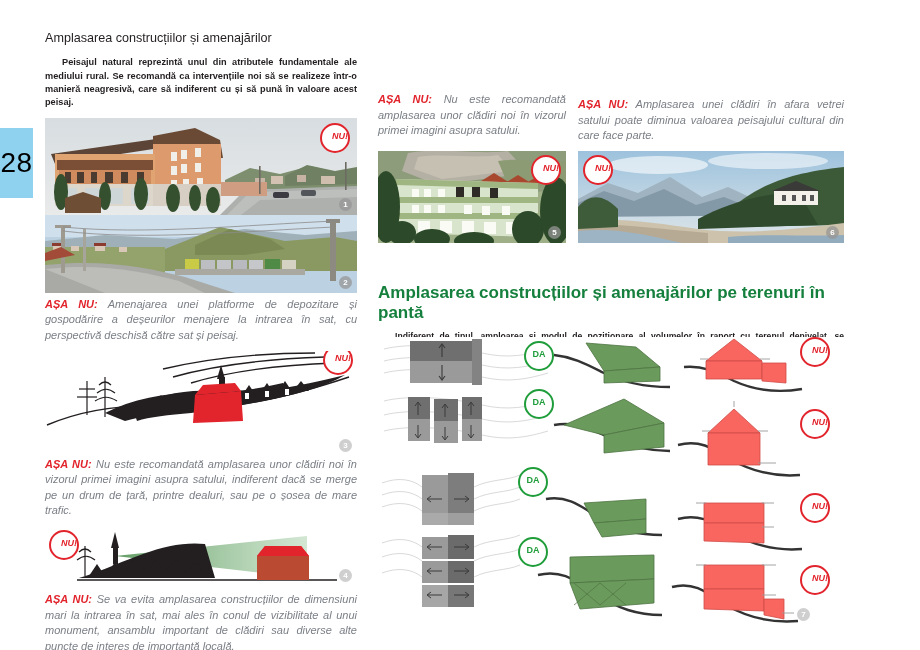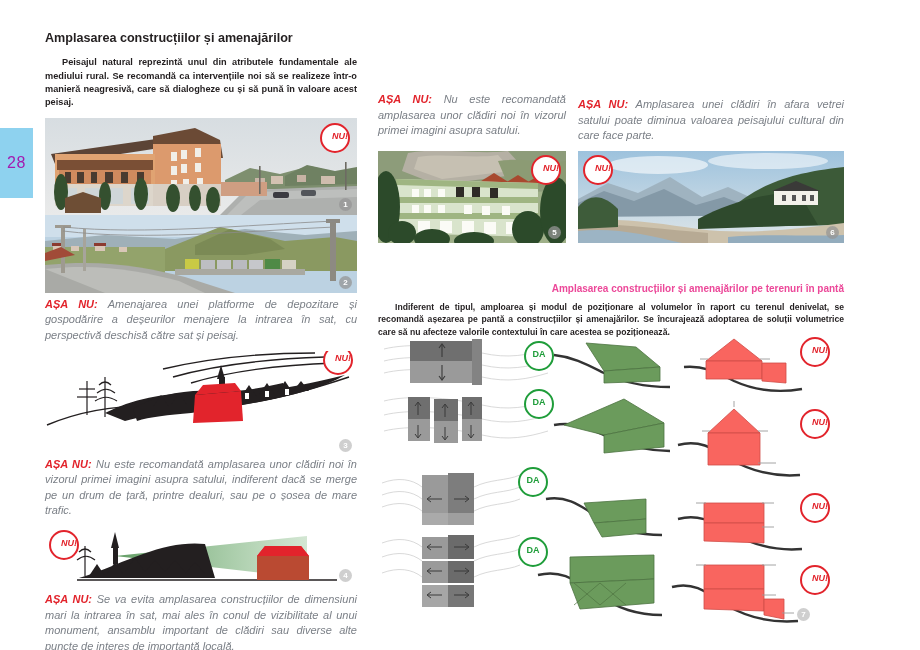--- a/index.html
+++ b/index.html
@@ -8,35 +8,35 @@
     font-family:"Liberation Sans", sans-serif;color:#000;
     -webkit-font-smoothing:antialiased;
   }
   .page{position:relative;width:920px;height:650px;}
 
   
   .page-tab{
     position:absolute;left:0;top:128px;width:33px;height:70px;
     background:#8ed2ef;display:flex;align-items:center;justify-content:center;
   }
-  .page-tab span{color:#a21caf;font-size:16px;letter-spacing:.5px;}
+  .page-tab span{color:#000000;font-size:28px;letter-spacing:.5px;}
 
   
   .col-left{position:absolute;left:45px;top:30px;width:312px;}
   .col-right{position:absolute;left:378px;top:92px;width:466px;}
 
   h1.doc-title{
     font-size:17.5px;font-weight:bold;letter-spacing:.2px;margin:0 0 14px 0;
     color:#231f20;
   }
   h2.sec-title{
-    font-size:12.6px;font-weight:bold;line-height:1.36;margin:0 0 9px 0;color:#231f20;
+    font-size:12.6px;font-weight:normal;line-height:1.36;margin:0 0 9px 0;color:#231f20;
   }
   h2.sec-title-2{
-    font-size:10px;font-weight:bold;margin:0 0 7px 0;color:#ec4899;text-align:right;
+    font-size:17px;font-weight:bold;margin:0 0 7px 0;color:#15803d;
   }
   p.body{
     font-size:9.2px;line-height:1.46;text-align:justify;font-weight:bold;
     margin:0 0 8px 0;color:#231f20;text-indent:17px;
   }
   p.body2{
     font-size:8.6px;line-height:1.45;text-align:justify;font-weight:bold;
     margin:0 0 10px 0;color:#231f20;text-indent:17px;
   }
 
@@ -86,21 +86,21 @@
     <span>28</span>
   </div>
 
   <div class="col-left">
 
 
     <h2 class="sec-title">
       <span>Amplasarea construcțiilor și amenajărilor</span><br>
     </h2>
 
-    <p class="body">Peisajul natural reprezintă unul din atributele fundamentale ale mediului rural. Se recomandă ca intervențiile noi să se realizeze într-o manieră neagresivă, care să dialogheze cu și să pună în valoare acest peisaj.</p>
+    <p class="body">Peisajul natural reprezintă unul din atributele fundamentale ale mediului rural. Se recomandă ca intervențiile noi să se realizeze într-o manieră neagresivă, care să indiferent cu și să pună în valoare acest peisaj.</p>
 
     <div class="fig" style="height:97px;">
       <svg width="312" height="97" viewBox="0 0 312 97">
         <defs>
           <linearGradient id="sky1" x1="0" y1="0" x2="0" y2="1">
             <stop offset="0%" stop-color="#d7dde1"></stop>
               <stop offset="100%" stop-color="#e9eaea"></stop>
           </linearGradient>
         </defs>
         <rect width="312" height="97" fill="url(#sky1)"></rect>

